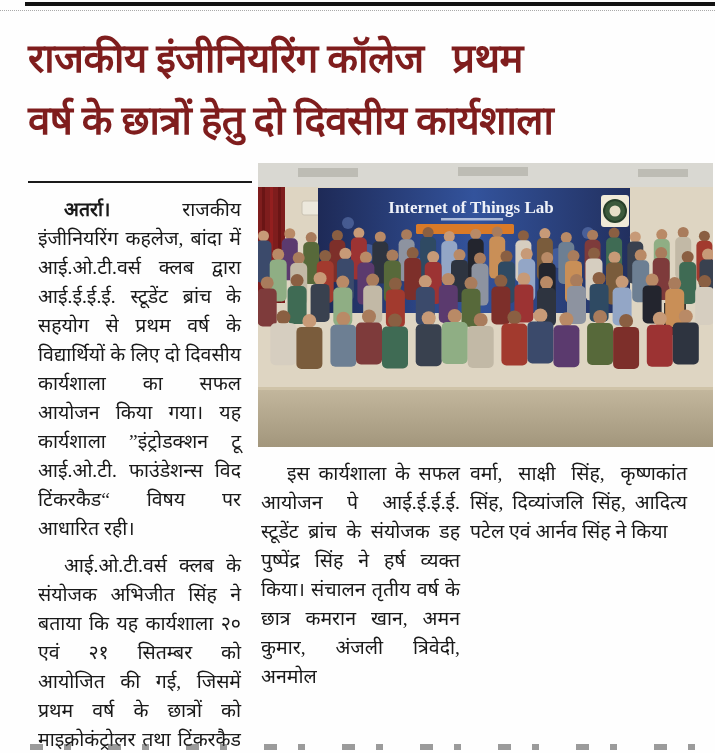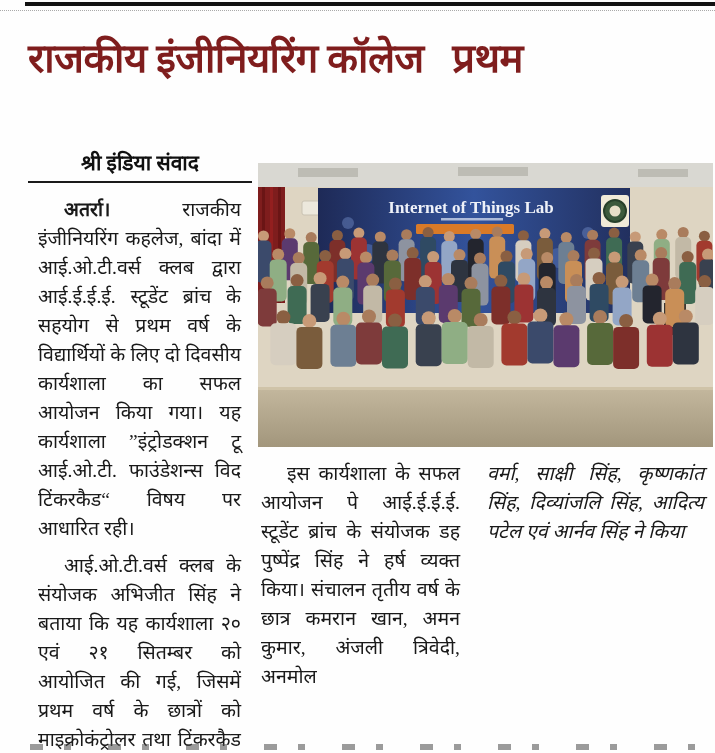--- a/index.html
+++ b/index.html
@@ -23,21 +23,21 @@
   .byline-rule{position:absolute;left:28px;top:181px;width:224px;height:2px;background:#1a1a1a;}
   .col{
     position:absolute;font-size:19.5px;line-height:29px;
     text-align:justify;color:#191919;
   }
   .col p{margin:8px;}
   .indent{text-indent:26px;}
   .indent-lg{text-indent:48px;}
   .col-left{left:30px;top:187px;width:219px;}
   .col-mid{left:253px;top:451px;width:215px;}
-  .col-right{left:479px;top:451px;width:233px;font-style:italic;}
+  .col-right{left:462px;top:451px;width:233px;}
   .dateline{font-weight:bold;}
   .photo{
     position:absolute;left:258px;top:163px;width:455px;height:284px;
     overflow:hidden;background:#0369a1;
   }
   .photo svg{display:block;}
   .cutoff{
     position:absolute;left:30px;top:744px;width:670px;height:6px;opacity:.55;
     background:repeating-linear-gradient(90deg,#4a4a4a 0 13px,transparent 13px 34px,#4a4a4a 34px 41px,transparent 41px 78px);
   }
@@ -45,23 +45,23 @@
 </head>
 <body>
 
 <div class="page">
 
   <div class="top-rule"></div>
   <div class="top-dotted"></div>
 
   <div class="headline">
     <div class="hl-line">राजकीय इंजीनियरिंग कॉलेज   प्रथम</div>
-  </div>
-
-  <div class="byline">श्री इंडिया संवाद</div>
+    <div class="hl-line">वर्ष के छात्रों हेतु दो दिवसीय कार्यशाला</div>
+  </div>
+
   <div class="byline-rule"></div>
 
   <div class="col col-left">
     <p class="indent"><span class="dateline">अतर्रा।</span><span> राजकीय इंजीनियरिंग कहलेज, बांदा में आई.ओ.टी.वर्स क्लब द्वारा आई.ई.ई.ई. स्टूडेंट ब्रांच के सहयोग से प्रथम वर्ष के विद्यार्थियों के लिए दो दिवसीय कार्यशाला का सफल आयोजन किया गया। यह कार्यशाला ”इंट्रोडक्शन टू आई.ओ.टी. फाउंडेशन्स विद टिंकरकैड“ विषय पर आधारित रही।</span></p>
     <p class="indent">आई.ओ.टी.वर्स क्लब के संयोजक अभिजीत सिंह ने बताया कि यह कार्यशाला २० एवं २१ सितम्बर को आयोजित की गई, जिसमें प्रथम वर्ष के छात्रों को माइक्रोकंट्रोलर तथा टिंकरकैड के माध्यम से इंटरनेट अहफ थिंग्स (आई.ओ.टी.) की बुनियादी जानकारी प्रदान की गई। विद्यार्थियों को प्रायोगिक ढंग से सिखाया गया</p>
   </div>
 
   <div class="photo">
     <svg id="photo-svg" width="455" height="284" viewBox="0 0 455 284" xmlns="http://www.w3.org/2000/svg">
       <defs>

